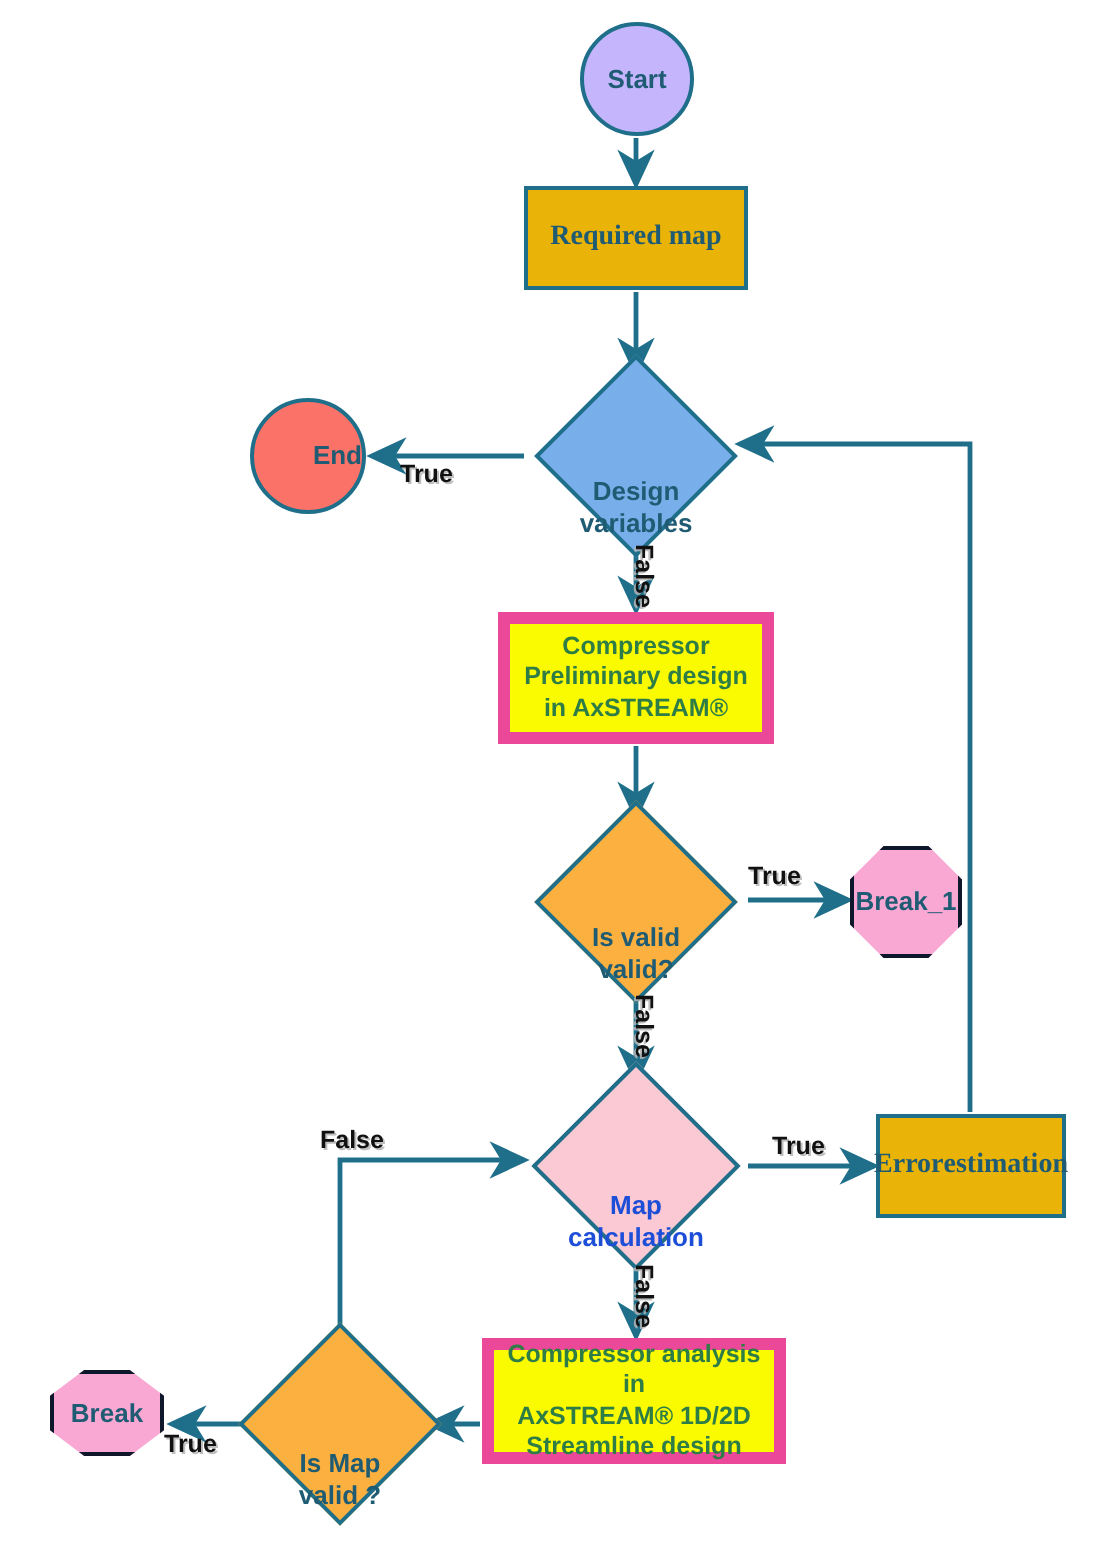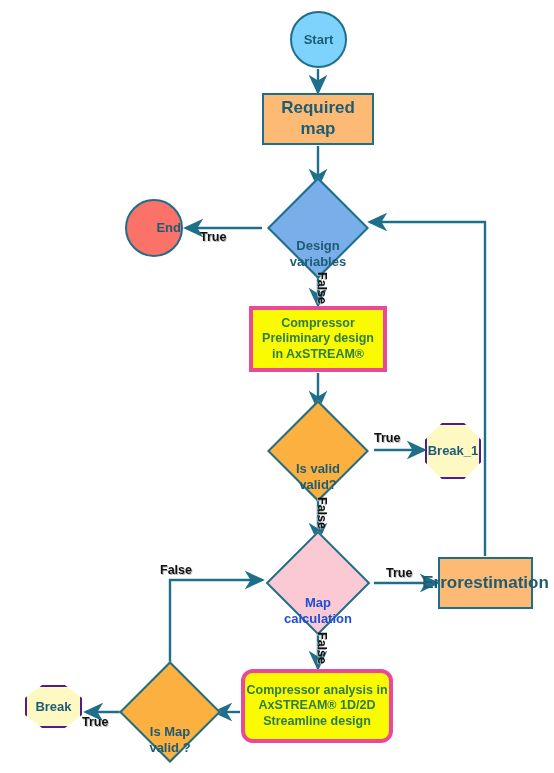--- a/index.html
+++ b/index.html
@@ -5,26 +5,26 @@
   html,body{margin:0;padding:0;background:#ffffff;}
   body{width:554px;height:773px;position:relative;overflow:hidden;
        font-family:"Liberation Sans","DejaVu Sans",sans-serif;}
   #canvas{position:absolute;left:0;top:0;width:554px;height:773px;}
   svg.edges{position:absolute;left:0;top:0;width:554px;height:773px;}
 
   .node{position:absolute;box-sizing:border-box;display:flex;
         align-items:center;justify-content:center;text-align:center;
         color:#1F5C73;font-weight:600;line-height:1.22;}
 
-  .rect{border:2px solid #1F6F8B;background:#fdba74;font-size:17px;}
-  .rect-yellow{border:4px solid #ec4899;background:#FAFA00;color:#2E7D46;font-size:12.5px;}
+  .rect{border:2px solid #1F6F8B;background:#eab308;font-size:14px;font-family:Liberation Serif, serif;}
+  .rect-yellow{border:6px solid #ec4899;background:#FAFA00;color:#2E7D46;font-size:12.5px;}
   .circle{border-radius:50%;border:2px solid #1F6F8B;font-size:13px;}
-  .circle-start{background:#7dd3fc;text-align:right;}
+  .circle-start{background:#c4b5fd;text-align:right;}
   .circle-end{background:#FA7268;justify-content:flex-end;}
-  .octagon{background:#fef9c3;border:2px solid #4c1d95;font-size:13px;
+  .octagon{background:#f9a8d4;border:2px solid #0f172a;font-size:13px;
            clip-path:polygon(30% 0%,70% 0%,100% 30%,100% 70%,70% 100%,30% 100%,0% 70%,0% 30%);
            overflow:hidden;white-space:nowrap;}
   .diamond-wrap{position:absolute;}
   .diamond-shape{position:absolute;left:0;top:0;width:100%;height:100%;
                  border:2px solid #1F6F8B;box-sizing:border-box;
                  transform:rotate(45deg);}
   .d-blue{background:#78AEEA;}
   .d-orange{background:#FBB040;}
   .d-pink{background:#FAC9D4;}
   .diamond-label{position:absolute;left:0;top:0;width:100%;height:100%;
@@ -115,21 +115,21 @@
         <span>calculation</span>
       </span>
     </div>
   </div>
 
   <div class="node rect" style="left:438px;top:557px;width:95px;height:52px;flex-direction:row;">
     <span>Error</span>
     <span>estimation</span>
   </div>
 
-  <div class="node rect-yellow" style="left:241px;top:669px;width:152px;height:74px;flex-direction:column;border-radius:12px;">
+  <div class="node rect-yellow" style="left:241px;top:669px;width:152px;height:63px;flex-direction:column;">
     <span>Compressor analysis in</span>
     <span>AxSTREAM® 1D/2D</span>
     <span>Streamline design</span>
   </div>
 
   <div class="diamond-wrap" style="left:112px;top:668px;width:116px;height:88px;">
     <div class="diamond-shape d-orange" style="width:72px;height:72px;left:22px;top:8px;"></div>
     <div class="diamond-label">
       <span>
         <span>Is Map</span><br>

